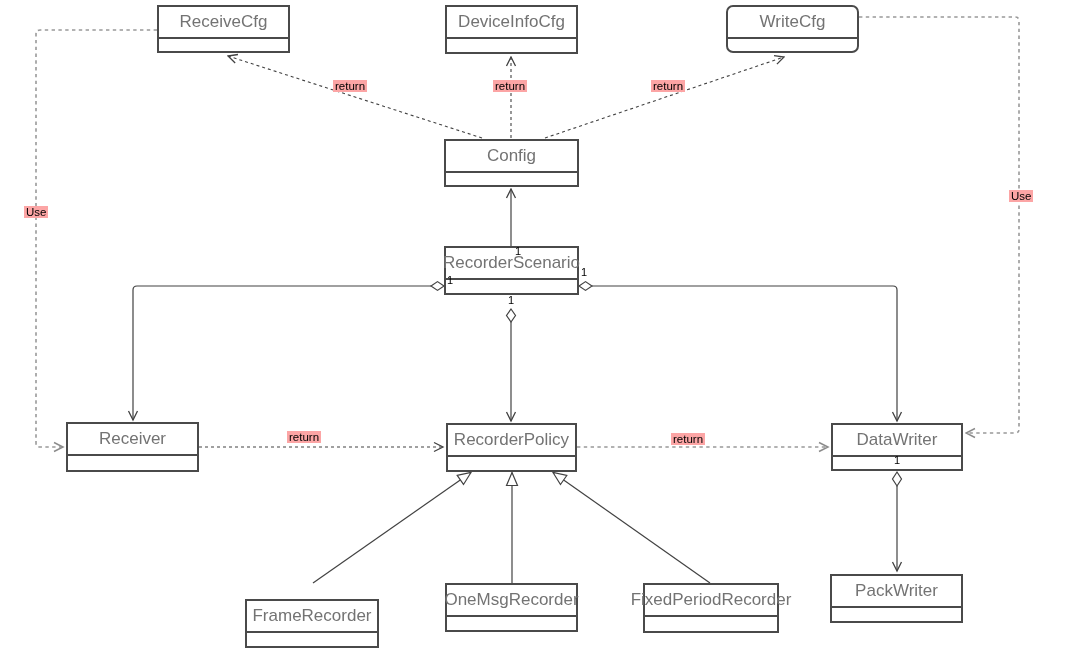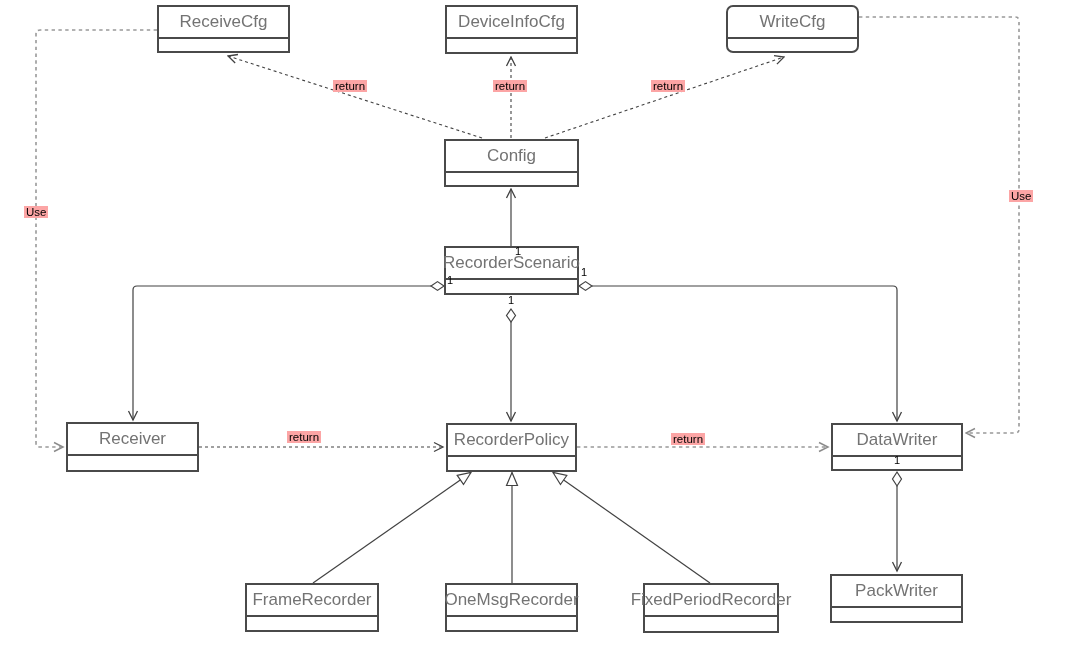--- a/index.html
+++ b/index.html
@@ -126,21 +126,21 @@
     <div class="cls-body"></div>
   </div>
   <div class="cls" style="left:446px;top:423px;width:131px;height:49px;">
     <div class="cls-title">RecorderPolicy</div>
     <div class="cls-body"></div>
   </div>
   <div class="cls" style="left:831px;top:423px;width:132px;height:48px;">
     <div class="cls-title">DataWriter</div>
     <div class="cls-body"></div>
   </div>
-  <div class="cls" style="left:245px;top:583px;width:134px;height:49px;">
+  <div class="cls" style="left:245px;top:599px;width:134px;height:49px;">
     <div class="cls-title">FrameRecorder</div>
     <div class="cls-body"></div>
   </div>
   <div class="cls" style="left:445px;top:583px;width:133px;height:49px;">
     <div class="cls-title">OneMsgRecorder</div>
     <div class="cls-body"></div>
   </div>
   <div class="cls" style="left:643px;top:583px;width:136px;height:50px;">
     <div class="cls-title">FixedPeriodRecorder</div>
     <div class="cls-body"></div>

